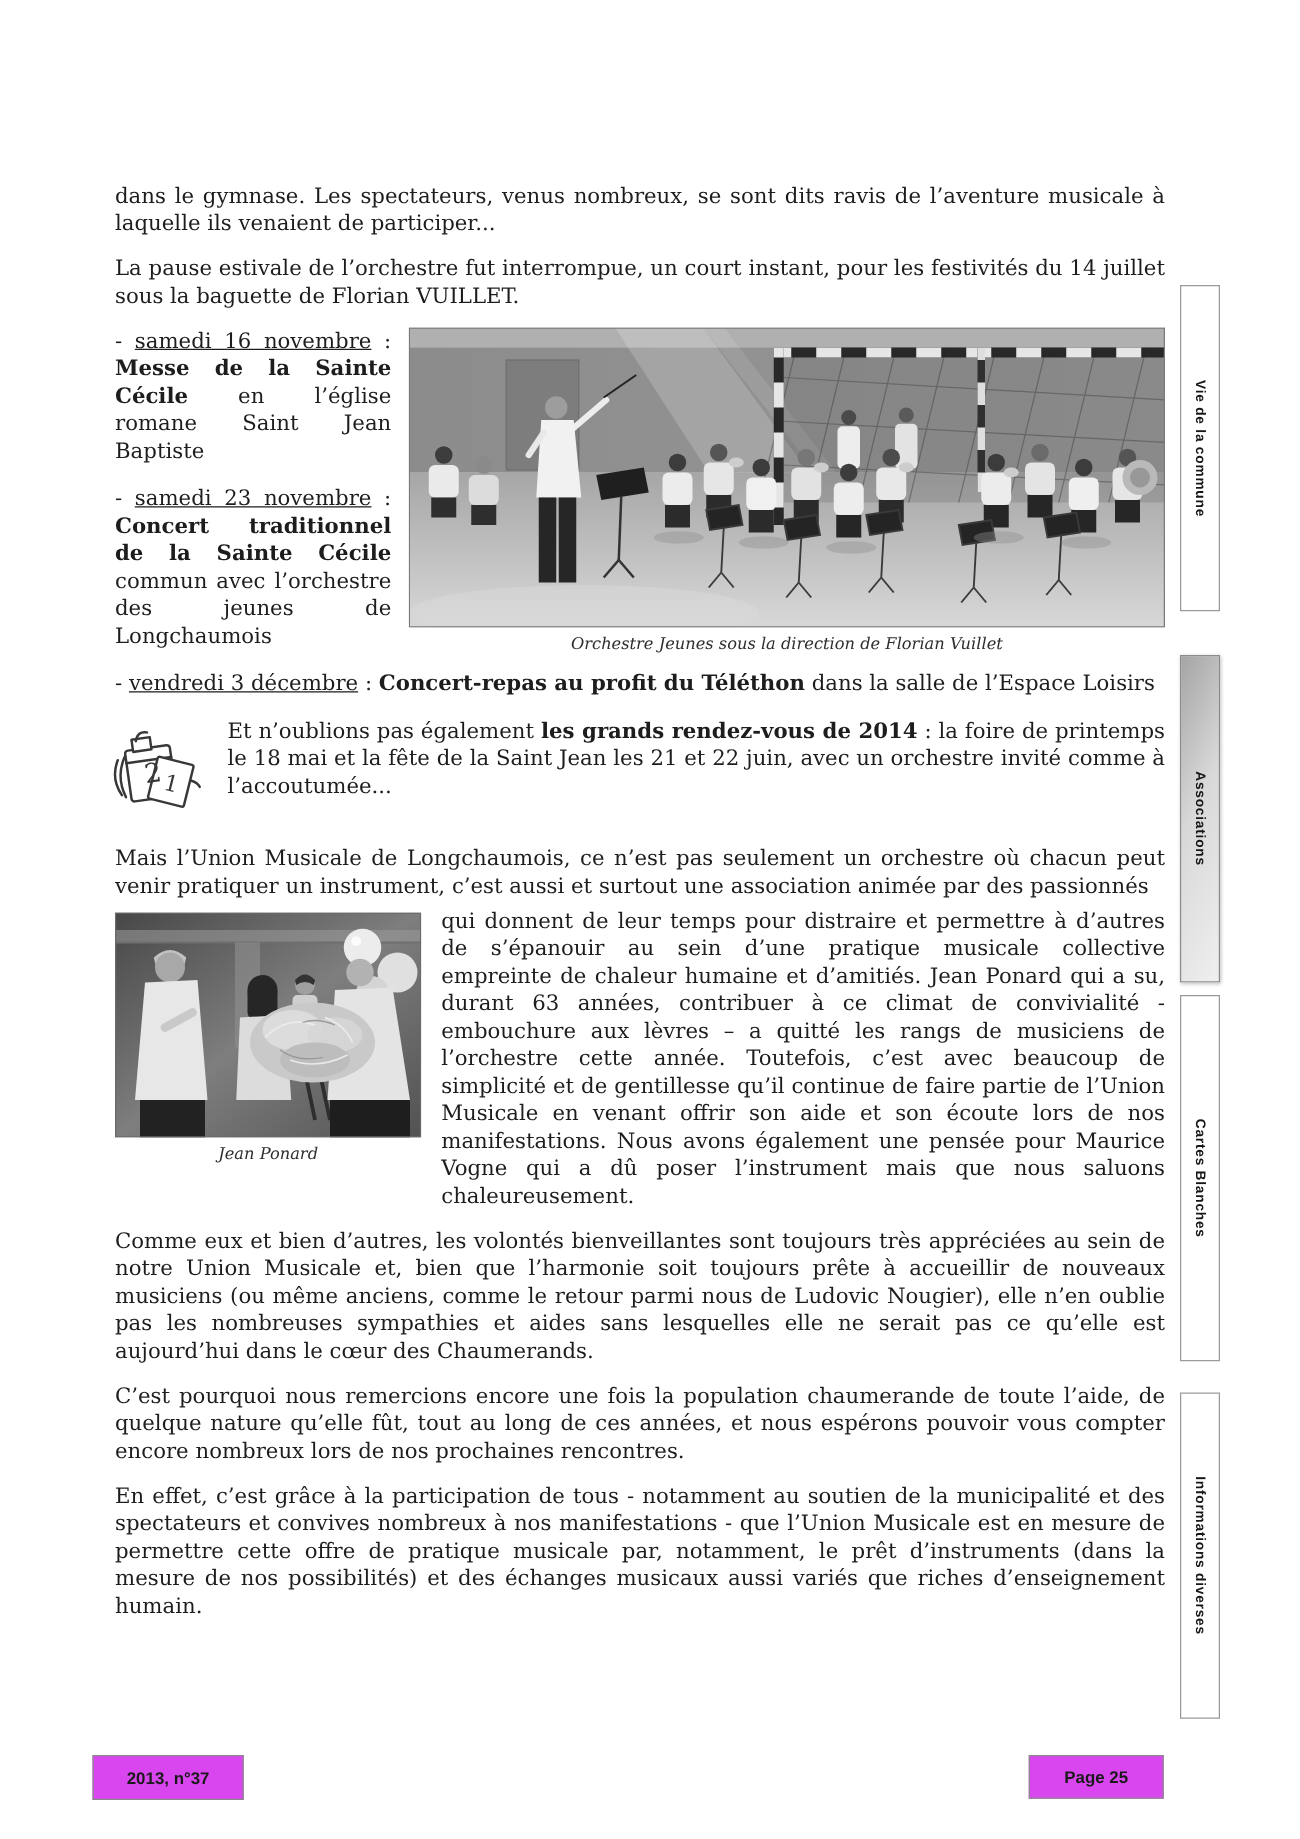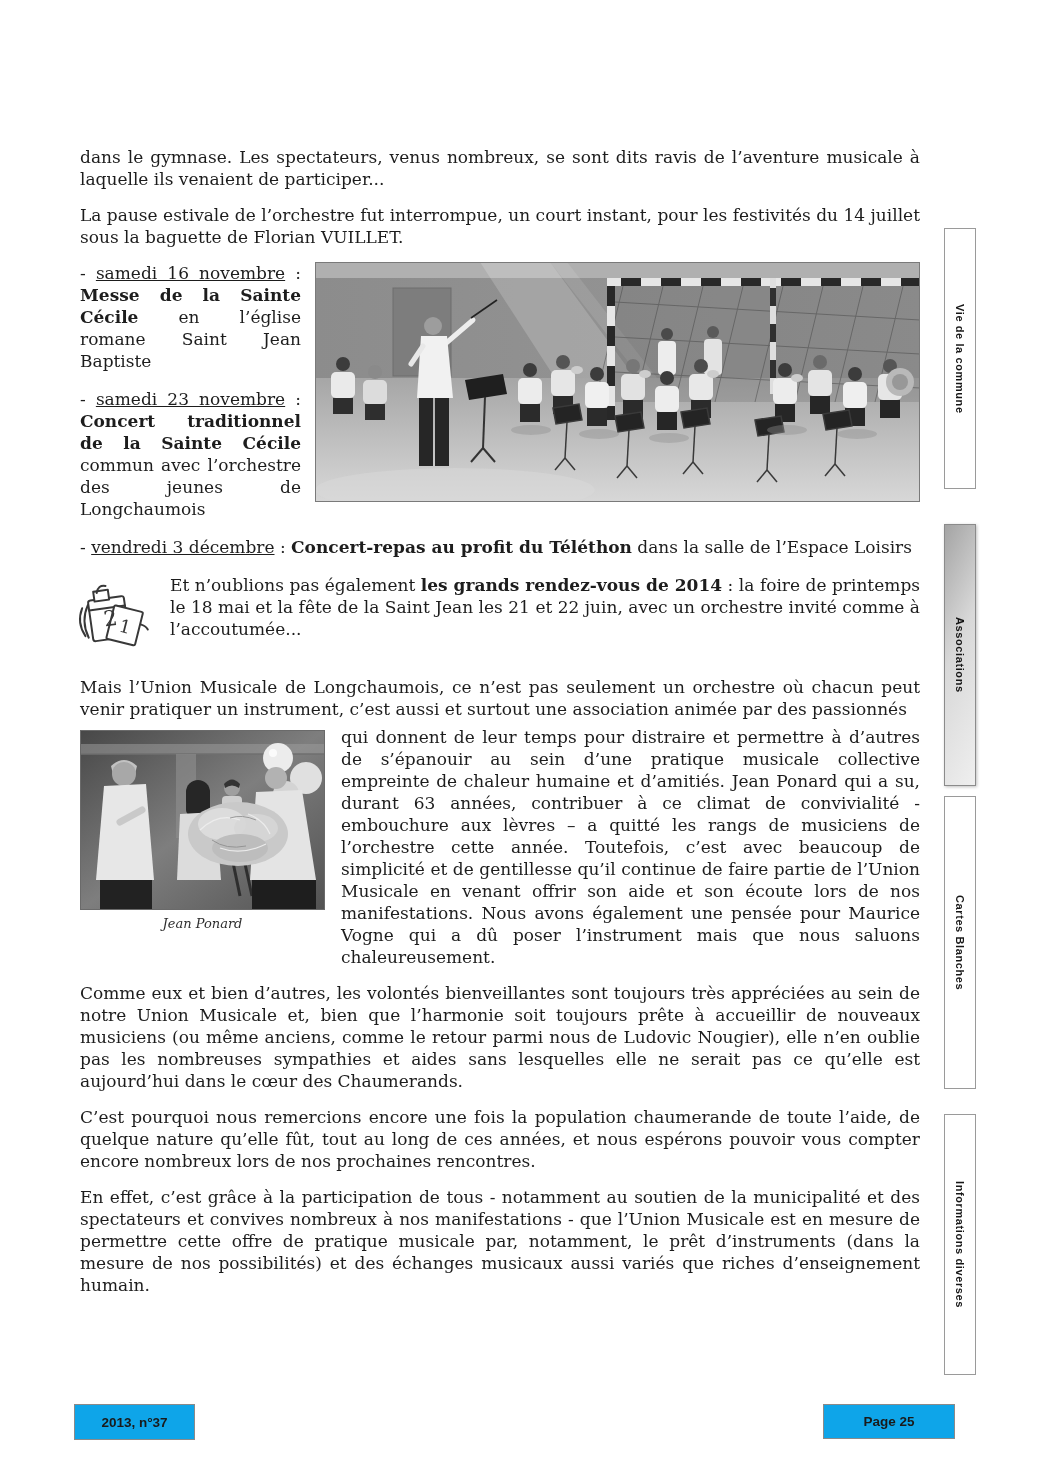--- a/index.html
+++ b/index.html
@@ -1,21 +1,21 @@
 <!DOCTYPE html>
 <html><head>
 <meta charset="utf-8">
 <style>
   html,body{margin:0;padding:0;}
   body{
     width:1040px;height:1471px;position:relative;background:#ffffff;
     font-family:"DejaVu Serif", serif;overflow:hidden;
   }
   .content{
-    position:absolute;left:80px;top:146px;width:840px;
+    position:absolute;left:92px;top:146px;width:840px;
     color:#1d1d1d;font-size:17px;line-height:22px;text-align:justify;
   }
   .content p{margin:0 0 14px 0;}
   .events p{margin:0 0 16px 0;}
   .ev-date{text-decoration:underline;}
   .ev-title{font-weight:bold;}
   .hl-bold{font-weight:bold;}
 
   figure{margin:0;padding:0;}
   .fig-orchestra{float:right;width:605px;margin:0 0 8px 14px;}
@@ -46,27 +46,27 @@
   }
   .tab.t1{top:228px;height:261px;}
   .tab.t2{top:524px;height:262px;
     background:linear-gradient(115deg,#a4a4a4 0%,#d8d8d8 45%,#efefef 100%);
     border-color:#8b8b8b;box-shadow:1px 1px 3px rgba(0,0,0,.25);}
   .tab.t3{top:796px;height:293px;}
   .tab.t4{top:1114px;height:261px;}
 
   
   .footer-box{
-    position:absolute;border:1px solid #8a8a8a;background:#0ea5e9;
+    position:absolute;border:1px solid #8a8a8a;background:#d946ef;
     font-family:"Liberation Sans", sans-serif;font-weight:bold;font-size:13.5px;
     color:#1a1a1a;display:flex;align-items:center;justify-content:center;
     box-sizing:border-box;
   }
   .issue-box{left:74px;top:1404px;width:121px;height:36px;}
-  .page-box{left:823px;top:1404px;width:132px;height:35px;}
+  .page-box{left:823px;top:1404px;width:108px;height:35px;}
 </style>
 </head>
 <body>
 
 <div class="content">
 
   <p>dans le gymnase. Les spectateurs, venus nombreux, se sont dits ravis de l’aventure musicale à laquelle ils venaient de participer...</p>
   <p>La pause estivale de l’orchestre fut interrompue, un court instant, pour les festivités du 14 juillet sous la baguette de Florian VUILLET.</p>
 
   <figure class="fig-orchestra">
@@ -240,20 +240,21 @@
         <rect x="104" y="136" width="14" height="68" fill="#262626"></rect>
         <rect x="120" y="136" width="14" height="68" fill="#262626"></rect>
         <polygon points="150,118 188,112 192,132 154,138" fill="#1f1f1f"></polygon>
         <line x1="170" y1="135" x2="168" y2="186" stroke="#333333" stroke-width="2"></line>
         <line x1="168" y1="186" x2="156" y2="200" stroke="#333333" stroke-width="2"></line>
         <line x1="168" y1="186" x2="180" y2="200" stroke="#333333" stroke-width="2"></line>
       </g>
       <ellipse cx="140" cy="228" rx="140" ry="22" fill="#dadada" opacity="0.5"></ellipse>
       <rect x="0.5" y="0.5" width="604" height="239" fill="none" stroke="#7a7a7a"></rect>
     </svg>
+    <figcaption>Orchestre Jeunes sous la direction de Florian Vuillet</figcaption>
   </figure>
 
   <div class="events">
     <p>
       <span>- </span><span class="ev-date">samedi 16 novembre</span><span> : </span><span class="ev-title">Messe de la Sainte Cécile</span><span> en l’église romane Saint Jean Baptiste</span>
     </p>
     <p>
       <span>- </span><span class="ev-date">samedi 23 novembre</span><span> : </span><span class="ev-title">Concert traditionnel de la Sainte Cécile</span><span> commun avec l’orchestre des jeunes de Longchaumois</span>
     </p>
     <p>

